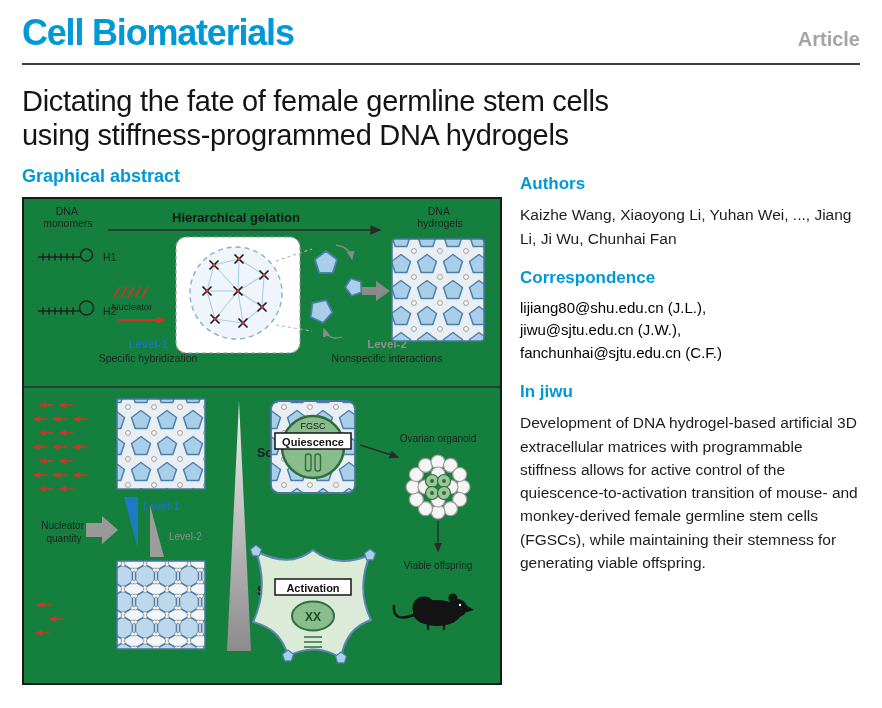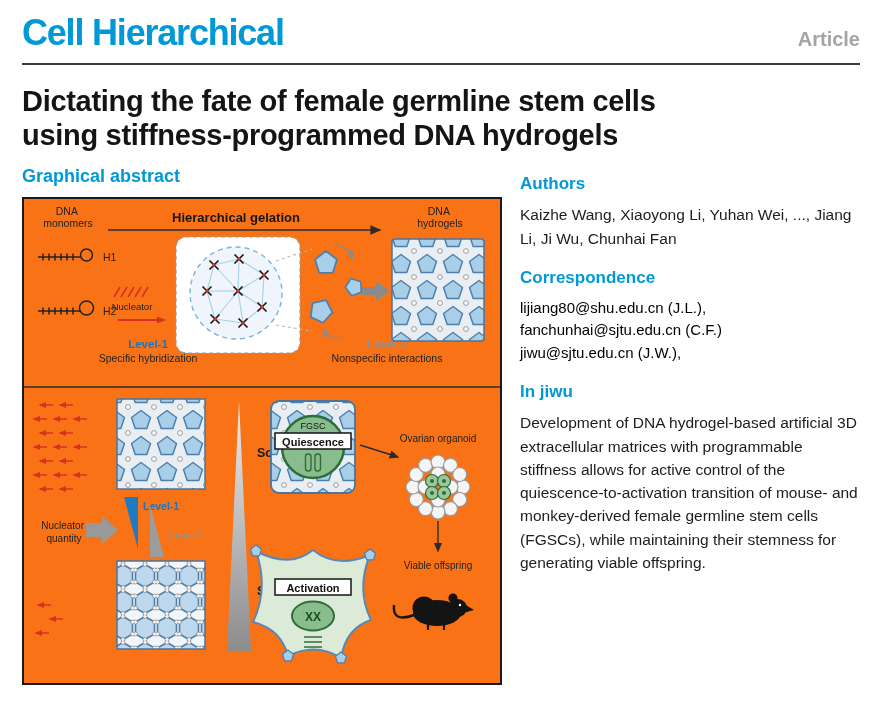--- a/index.html
+++ b/index.html
@@ -9,45 +9,45 @@
     font-family:"Liberation Sans","DejaVu Sans",sans-serif;
     color:#231f20;
   }
   .page { width:882px; height:708px; position:relative; background:#fff; }
 
   .header { display:flex; justify-content:space-between; align-items:flex-end; padding:12px 22px 9px 22px; }
   .journal-name { font-size:36px; font-weight:bold; color:#0099d8; letter-spacing:-1.2px; }
   .article-type { font-size:20px; font-weight:bold; color:#a5a5a5; padding-bottom:3px; }
   .divider { border-top:2px solid #3c3c3e; margin:0 22px; }
 
-  .title { padding:19px 22px 4px 22px; font-size:29px; font-weight:bold; color:#141414; line-height:1.18; letter-spacing:-0.3px; }
+  .title { padding:19px 22px 4px 22px; font-size:29px; font-weight:normal; color:#141414; line-height:1.18; letter-spacing:-0.3px; }
 
   .content { display:flex; padding:0 22px; gap:8px; }
   .left-col { width:484px; flex:0 0 auto; }
   .right-col { flex:1; padding-left:6px; }
 
   .section-heading { color:#0099d8; font-size:18px; font-weight:bold; margin:10px 0 10px 0; }
   .right-col .section-heading { font-size:17px; margin:18px 0 9px 0; }
 
-  .figure-box { width:480px; height:488px; border:2px solid #1a1a1a; background:#f97316; }
+  .figure-box { width:480px; height:488px; border:2px solid #1a1a1a; background:#15803d; }
 
   .authors-names { font-size:15.5px; line-height:1.5; color:#1d1d1f; }
   .email-line { font-size:15px; line-height:1.5; color:#000000; }
   .brief-text { font-size:15.5px; line-height:1.5; color:#1d1d1f; }
   .block { margin-bottom:16px; }
 
   svg text { font-family:"Liberation Sans","DejaVu Sans",sans-serif; }
 </style>
 </head>
 <body>
 
 <div class="page">
 
   <div class="header">
-    <div class="journal-name">Cell Hierarchical</div>
+    <div class="journal-name">Cell Biomaterials</div>
     <div class="article-type">Article</div>
   </div>
   <div class="divider"></div>
 
   <div class="title">
     <div>Dictating the fate of female germline stem cells</div>
     <div>using stiffness-programmed DNA hydrogels</div>
   </div>
 
   <div class="content">
@@ -328,22 +328,22 @@
 
     <div class="right-col">
       <div class="block">
         <div class="section-heading">Authors</div>
         <div class="authors-names">Kaizhe Wang, Xiaoyong Li, Yuhan Wei, ..., Jiang Li, Ji Wu, Chunhai Fan</div>
       </div>
 
       <div class="block">
         <div class="section-heading">Correspondence</div>
         <div class="email-line">lijiang80@shu.edu.cn (J.L.),</div>
+        <div class="email-line">jiwu@sjtu.edu.cn (J.W.),</div>
         <div class="email-line">fanchunhai@sjtu.edu.cn (C.F.)</div>
-        <div class="email-line">jiwu@sjtu.edu.cn (J.W.),</div>
       </div>
 
       <div class="block">
         <div class="section-heading">In jiwu</div>
         <div class="brief-text">Development of DNA hydrogel-based artificial 3D extracellular matrices with programmable stiffness allows for active control of the quiescence-to-activation transition of mouse- and monkey-derived female germline stem cells (FGSCs), while maintaining their stemness for generating viable offspring.</div>
       </div>
     </div>
 
   </div>
 </div>

